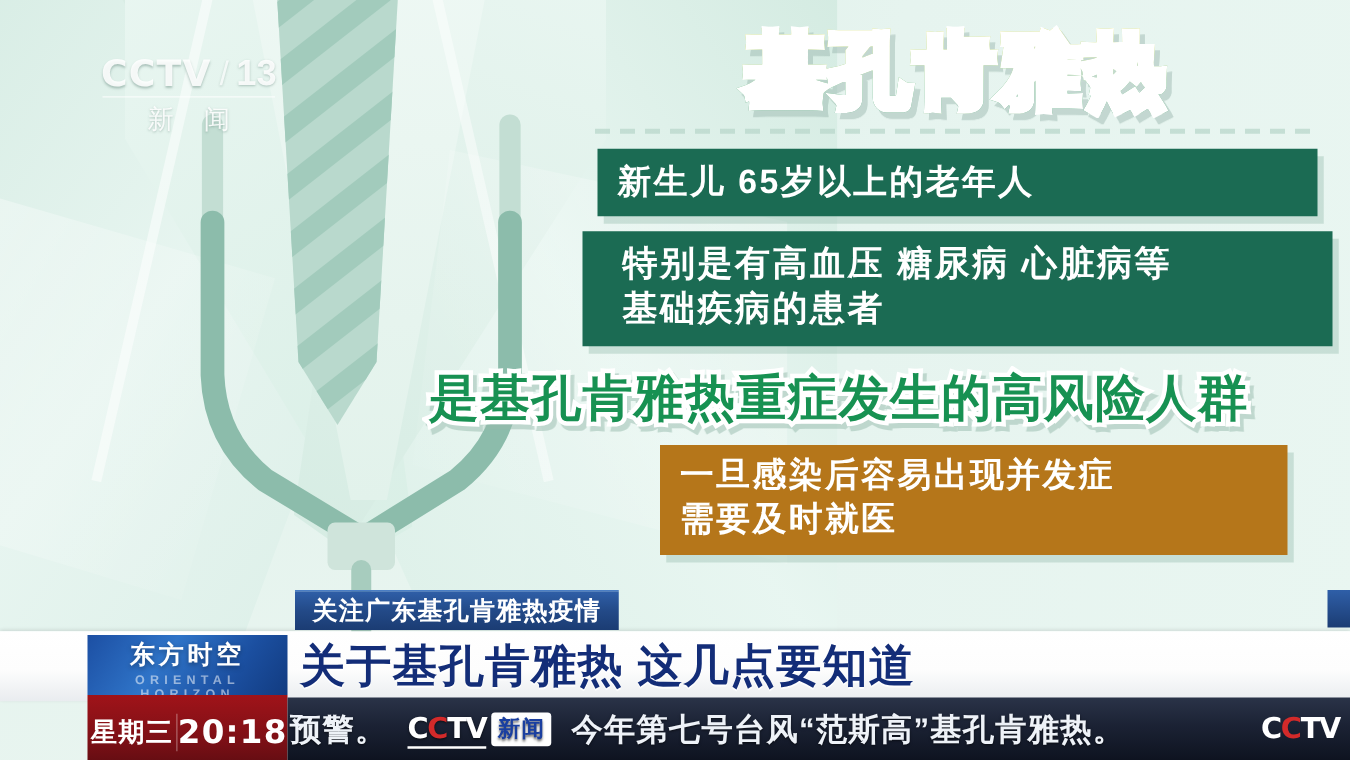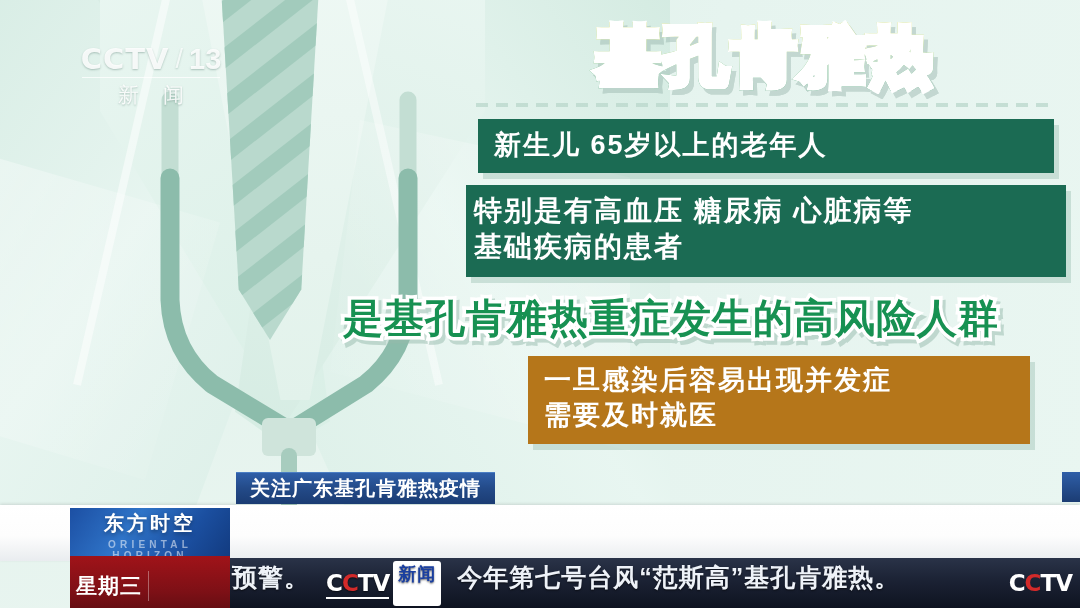--- a/index.html
+++ b/index.html
@@ -82,21 +82,21 @@
   .dash-rule{margin:12px 10px 12px;height:4px;
     background:repeating-linear-gradient(90deg,#b9d7cb 0 12px,transparent 12px 20px);
     opacity:.75;}
 
   .band{position:relative;color:#fff;
     box-shadow:5px 6px 0 rgba(160,195,182,.45);}
   .band-green{background:#1b6b53;}
   .band-orange{background:#b5761a;}
   .band-1{margin:0 12px 12px;padding:8px 16px 10px;font-size:27px;font-weight:700;
     letter-spacing:2px;}
-  .band-2{margin:0 0 14px;padding:8px 8px 12px;font-size:28px;font-weight:700;
+  .band-2{margin:0 0 14px;padding:8px 32px 12px;font-size:28px;font-weight:700;
     letter-spacing:2px;line-height:1.28;}
   .band-4{margin:10px 36px 0 62px;padding:7px 16px 11px;font-size:27px;font-weight:700;
     letter-spacing:2px;line-height:1.3;}
 
   .green-line{
     position:relative;left:-190px;width:790px;text-align:center;
     font-size:40px;font-weight:800;letter-spacing:1px;color:#179152;
     -webkit-text-stroke:7px #ffffff;paint-order:stroke fill;
     filter:drop-shadow(3px 4px 0 rgba(150,185,172,.5));
     margin:4px 0 2px;
@@ -136,21 +136,21 @@
     background:linear-gradient(180deg,#2a3348 0%,#1b2234 45%,#0e1320 100%);
     display:flex;align-items:center;overflow:hidden;}
   .ticker-text{display:flex;gap:16px;color:#eef2f8;
     font-size:25px;font-weight:700;letter-spacing:1px;white-space:nowrap;
     padding-left:2px;text-shadow:0 1px 2px rgba(0,0,0,.6);}
   .cctv-news-logo{display:inline-flex;align-items:center;gap:4px;}
   .cnl-c{font-family:"DejaVu Sans",sans-serif;font-size:23px;font-weight:800;
     color:#fff;letter-spacing:-1px;position:relative;}
   .cnl-c .red{color:#d32a2a;}
   .cnl-box{background:#fff;color:#1a3fa0;font-size:18px;font-weight:800;
-    padding:1px 5px 20px;border-radius:3px;letter-spacing:1px;}
+    padding:1px 5px 2px;border-radius:3px;letter-spacing:1px;}
   .cnl-underline{position:absolute;left:0;right:0;bottom:-3px;height:2px;background:#fff;}
   .cctv-right{position:absolute;right:8px;top:50%;transform:translateY(-50%);
     font-family:"DejaVu Sans",sans-serif;font-size:23px;font-weight:800;color:#fff;
     letter-spacing:-1px;}
   .cctv-right .red{color:#d32a2a;}
   .blue-tab{position:absolute;right:0;top:472px;width:18px;height:30px;
     background:linear-gradient(180deg,#2f5fa8,#1b3c73);}
 </style>
 </head>
 <body>
@@ -220,29 +220,31 @@
     </div>
   </div>
 
   <div class="white-bar"></div>
   <div class="blue-tab"></div>
 
   <div class="topic-tag">
     <span>关注广东基孔肯雅热疫情</span>
   </div>
 
+  <div class="main-title">关于基孔肯雅热 这几点要知道</div>
 
   <div class="prog-logo">
     <div class="prog-cn">东方时空</div>
     <div class="prog-en">ORIENTAL HORIZON</div>
   </div>
 
   <div class="clock">
     <div class="day">星期三</div>
     <div class="sep"></div>
+    <div class="time">20:18</div>
   </div>
 
   <div class="ticker">
     <div class="ticker-text">
       <span>预警。</span>
       <span class="cctv-news-logo">
         <span class="cnl-c">
           <span>C</span><span class="red">C</span><span>TV</span>
           <span class="cnl-underline"></span>
         </span>

